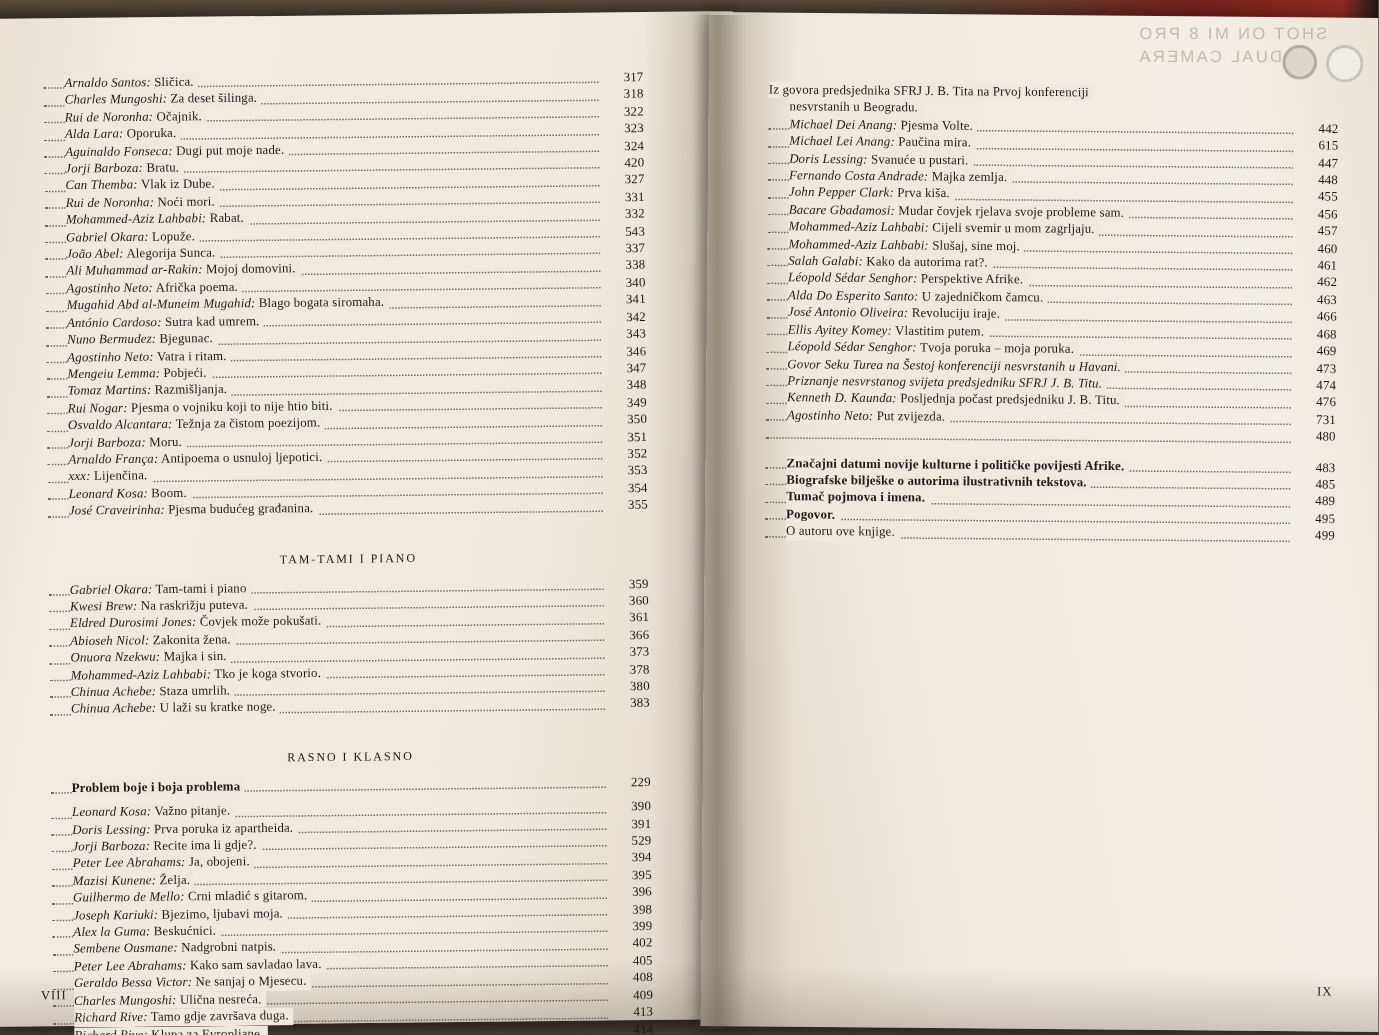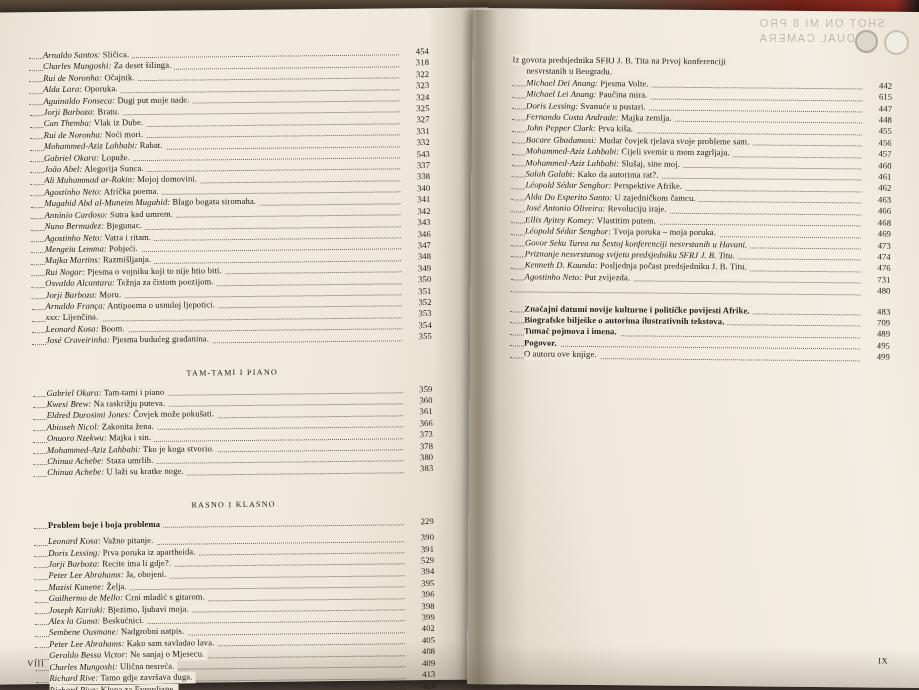--- a/index.html
+++ b/index.html
@@ -168,39 +168,39 @@
     <div class="red"></div>
   </div>
   <div class="desk-right"></div>
   <div class="desk-bottom"></div>
 
   <div class="book">
 
     <div class="page left">
       <div class="page-inner">
         <div class="col left-col" id="leftcol">
-            <div class="entry indent"><span class="dots"></span><span class="txt"><span class="au">Arnaldo Santos:</span><span> Sličica.</span></span><span class="pg">454</span></div>
+            <div class="entry indent"><span class="dots"></span><span class="txt"><span class="au">Arnaldo Santos:</span><span> Sličica.</span></span><span class="pg">317</span></div>
             <div class="entry indent"><span class="dots"></span><span class="txt"><span class="au">Charles Mungoshi:</span><span> Za deset šilinga.</span></span><span class="pg">318</span></div>
             <div class="entry indent"><span class="dots"></span><span class="txt"><span class="au">Rui de Noronha:</span><span> Očajnik.</span></span><span class="pg">322</span></div>
             <div class="entry indent"><span class="dots"></span><span class="txt"><span class="au">Alda Lara:</span><span> Oporuka.</span></span><span class="pg">323</span></div>
             <div class="entry indent"><span class="dots"></span><span class="txt"><span class="au">Aguinaldo Fonseca:</span><span> Dugi put moje nade.</span></span><span class="pg">324</span></div>
-            <div class="entry indent"><span class="dots"></span><span class="txt"><span class="au">Jorji Barboza:</span><span> Bratu.</span></span><span class="pg">325</span></div>
+            <div class="entry indent"><span class="dots"></span><span class="txt"><span class="au">Jorji Barboza:</span><span> Bratu.</span></span><span class="pg">420</span></div>
             <div class="entry indent"><span class="dots"></span><span class="txt"><span class="au">Can Themba:</span><span> Vlak iz Dube.</span></span><span class="pg">327</span></div>
             <div class="entry indent"><span class="dots"></span><span class="txt"><span class="au">Rui de Noronha:</span><span> Noći mori.</span></span><span class="pg">331</span></div>
             <div class="entry indent"><span class="dots"></span><span class="txt"><span class="au">Mohammed-Aziz Lahbabi:</span><span> Rabat.</span></span><span class="pg">332</span></div>
             <div class="entry indent"><span class="dots"></span><span class="txt"><span class="au">Gabriel Okara:</span><span> Lopuže.</span></span><span class="pg">543</span></div>
             <div class="entry indent"><span class="dots"></span><span class="txt"><span class="au">João Abel:</span><span> Alegorija Sunca.</span></span><span class="pg">337</span></div>
             <div class="entry indent"><span class="dots"></span><span class="txt"><span class="au">Ali Muhammad ar-Rakin:</span><span> Mojoj domovini.</span></span><span class="pg">338</span></div>
             <div class="entry indent"><span class="dots"></span><span class="txt"><span class="au">Agostinho Neto:</span><span> Afrička poema.</span></span><span class="pg">340</span></div>
             <div class="entry indent"><span class="dots"></span><span class="txt"><span class="au">Mugahid Abd al-Muneim Mugahid:</span><span> Blago bogata siromaha.</span></span><span class="pg">341</span></div>
             <div class="entry indent"><span class="dots"></span><span class="txt"><span class="au">António Cardoso:</span><span> Sutra kad umrem.</span></span><span class="pg">342</span></div>
             <div class="entry indent"><span class="dots"></span><span class="txt"><span class="au">Nuno Bermudez:</span><span> Bjegunac.</span></span><span class="pg">343</span></div>
             <div class="entry indent"><span class="dots"></span><span class="txt"><span class="au">Agostinho Neto:</span><span> Vatra i ritam.</span></span><span class="pg">346</span></div>
             <div class="entry indent"><span class="dots"></span><span class="txt"><span class="au">Mengeiu Lemma:</span><span> Pobjeći.</span></span><span class="pg">347</span></div>
-            <div class="entry indent"><span class="dots"></span><span class="txt"><span class="au">Majka Martins:</span><span> Razmišljanja.</span></span><span class="pg">348</span></div>
+            <div class="entry indent"><span class="dots"></span><span class="txt"><span class="au">Tomaz Martins:</span><span> Razmišljanja.</span></span><span class="pg">348</span></div>
             <div class="entry indent"><span class="dots"></span><span class="txt"><span class="au">Rui Nogar:</span><span> Pjesma o vojniku koji to nije htio biti.</span></span><span class="pg">349</span></div>
             <div class="entry indent"><span class="dots"></span><span class="txt"><span class="au">Osvaldo Alcantara:</span><span> Težnja za čistom poezijom.</span></span><span class="pg">350</span></div>
             <div class="entry indent"><span class="dots"></span><span class="txt"><span class="au">Jorji Barboza:</span><span> Moru.</span></span><span class="pg">351</span></div>
             <div class="entry indent"><span class="dots"></span><span class="txt"><span class="au">Arnaldo França:</span><span> Antipoema o usnuloj ljepotici.</span></span><span class="pg">352</span></div>
             <div class="entry indent"><span class="dots"></span><span class="txt"><span class="au">xxx:</span><span> Lijenčina.</span></span><span class="pg">353</span></div>
             <div class="entry indent"><span class="dots"></span><span class="txt"><span class="au">Leonard Kosa:</span><span> Boom.</span></span><span class="pg">354</span></div>
             <div class="entry indent"><span class="dots"></span><span class="txt"><span class="au">José Craveirinha:</span><span> Pjesma budućeg građanina.</span></span><span class="pg">355</span></div>
             <div class="gap"></div>
             <div class="section-head">TAM-TAMI I PIANO</div>
             <div class="entry indent"><span class="dots"></span><span class="txt"><span class="au">Gabriel Okara:</span><span> Tam-tami i piano</span></span><span class="pg">359</span></div>
@@ -255,21 +255,21 @@
             <div class="entry indent"><span class="dots"></span><span class="txt"><span class="au">José Antonio Oliveira:</span><span> Revoluciju iraje.</span></span><span class="pg">466</span></div>
             <div class="entry indent"><span class="dots"></span><span class="txt"><span class="au">Ellis Ayitey Komey:</span><span> Vlastitim putem.</span></span><span class="pg">468</span></div>
             <div class="entry indent"><span class="dots"></span><span class="txt"><span class="au">Léopold Sédar Senghor:</span><span> Tvoja poruka – moja poruka.</span></span><span class="pg">469</span></div>
             <div class="entry indent"><span class="dots"></span><span class="txt"><span class="au">Govor Seku Turea na Šestoj konferenciji nesvrstanih u Havani.</span></span><span class="pg">473</span></div>
             <div class="entry indent"><span class="dots"></span><span class="txt"><span class="au">Priznanje nesvrstanog svijeta predsjedniku SFRJ J. B. Titu.</span></span><span class="pg">474</span></div>
             <div class="entry indent"><span class="dots"></span><span class="txt"><span class="au">Kenneth D. Kaunda:</span><span> Posljednja počast predsjedniku J. B. Titu.</span></span><span class="pg">476</span></div>
             <div class="entry indent"><span class="dots"></span><span class="txt"><span class="au">Agostinho Neto:</span><span> Put zvijezda.</span></span><span class="pg">731</span></div>
             <div class="entry indent"><span class="dots"></span><span class="txt"></span><span class="pg">480</span></div>
             <div class="gap"></div>
             <div class="entry indent bold"><span class="dots"></span><span class="txt">Značajni datumi novije kulturne i političke povijesti Afrike.</span><span class="pg">483</span></div>
-            <div class="entry indent bold"><span class="dots"></span><span class="txt">Biografske bilješke o autorima ilustrativnih tekstova.</span><span class="pg">709</span></div>
+            <div class="entry indent bold"><span class="dots"></span><span class="txt">Biografske bilješke o autorima ilustrativnih tekstova.</span><span class="pg">485</span></div>
             <div class="entry indent bold"><span class="dots"></span><span class="txt">Tumač pojmova i imena.</span><span class="pg">489</span></div>
             <div class="entry indent bold"><span class="dots"></span><span class="txt">Pogovor.</span><span class="pg">495</span></div>
             <div class="entry indent"><span class="dots"></span><span class="txt">O autoru ove knjige.</span><span class="pg">499</span></div>
           </div>
         <div class="folio right">IX</div>
       </div>
       <div class="shade-right"></div>
       <div class="curl-bottom"></div>
     </div>
 

